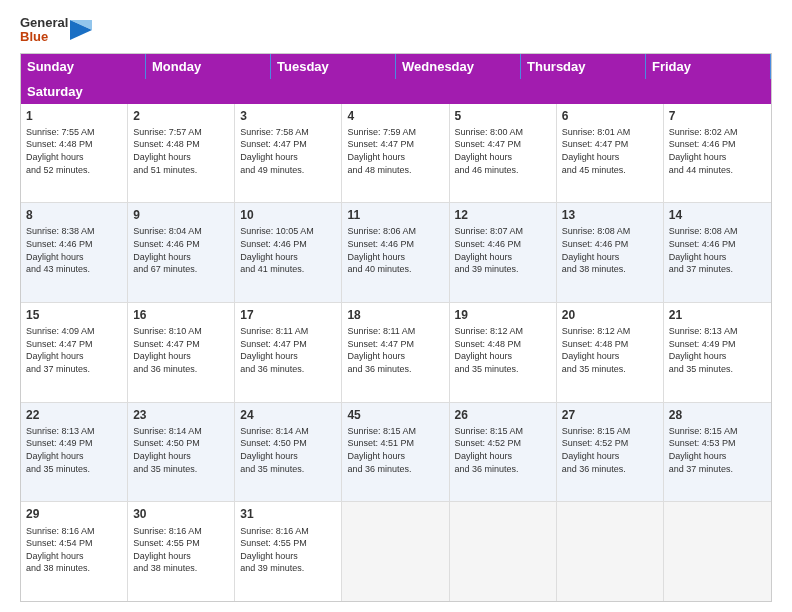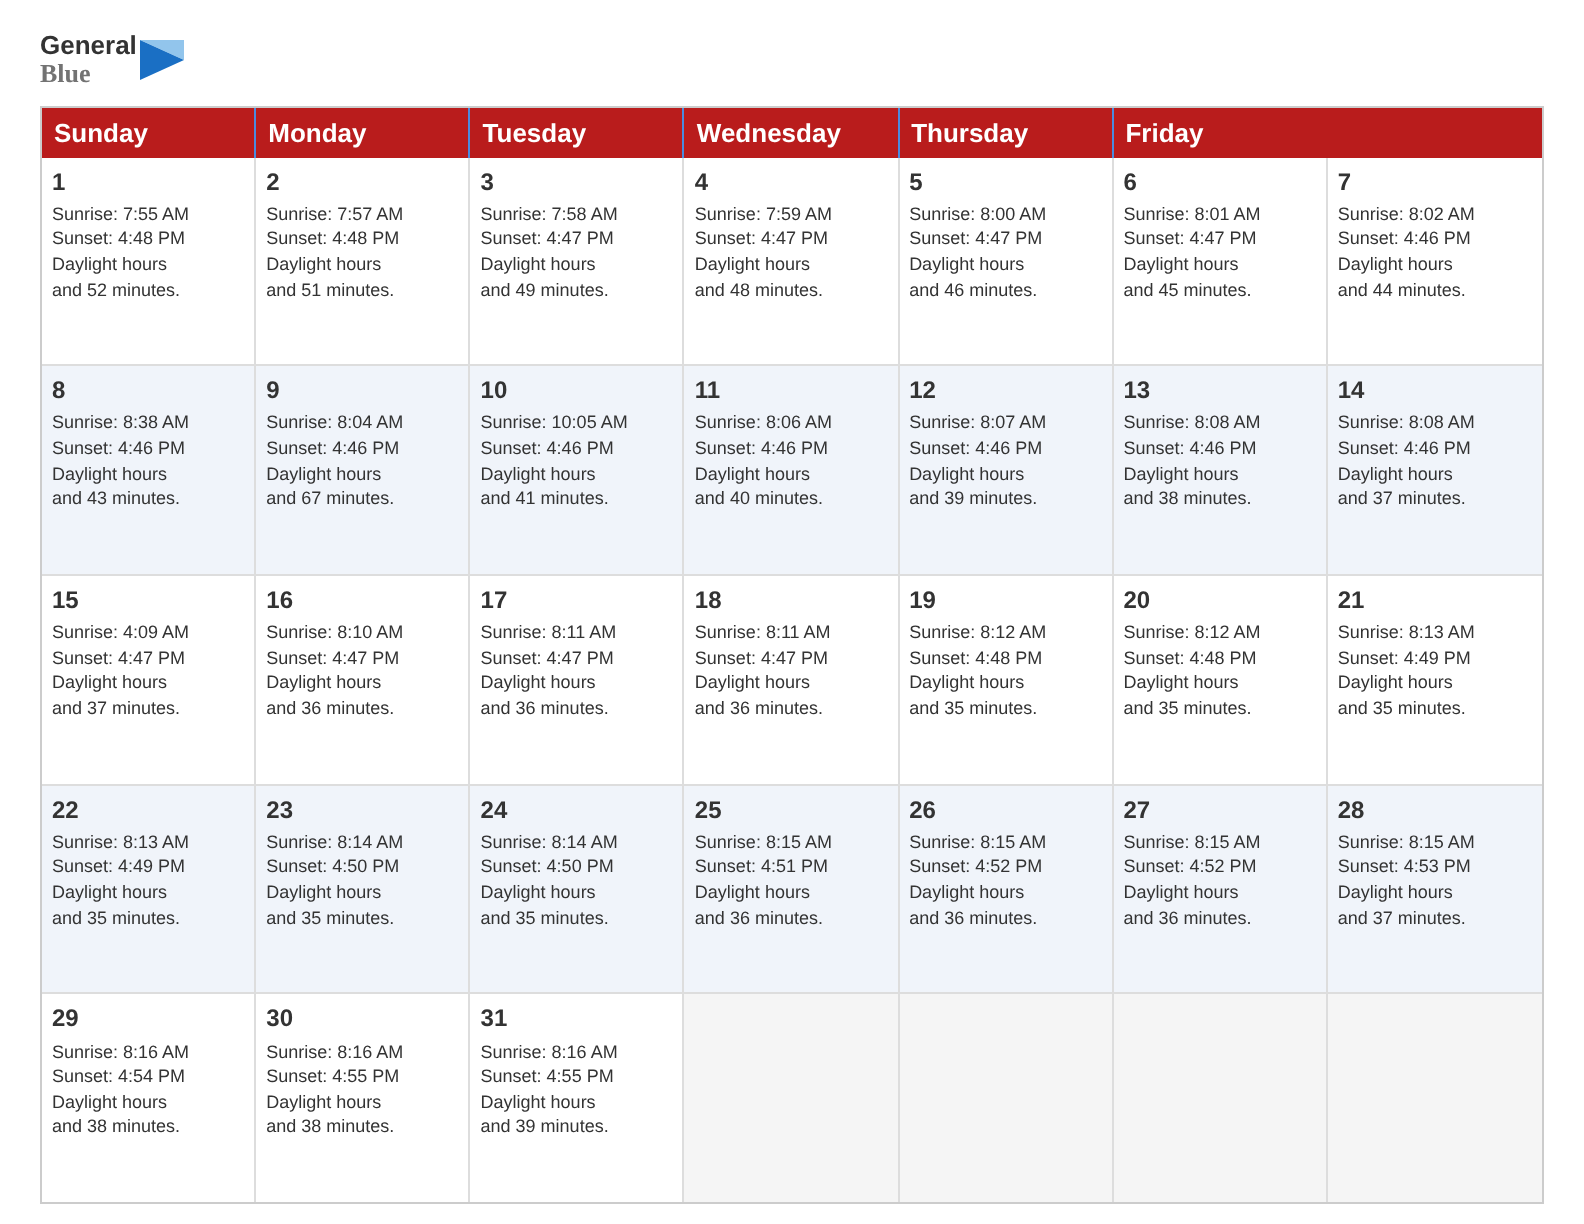--- a/index.html
+++ b/index.html
@@ -42,22 +42,22 @@
       color: #555;
     }
     .calendar {
       flex: 1;
       display: flex;
       flex-direction: column;
       border: 1px solid #ccc;
     }
     .cal-header {
       display: grid;
-      grid-template-columns: repeat(7, 1fr);
-      background: #b91c1c;
+      grid-template-columns: repeat(6, 1fr);
+      background: #a21caf;
     }
     .cal-header-cell {
       color: #fff;
       font-size: 13px;
       font-weight: bold;
       padding: 5px 6px;
       text-align: left;
       border-right: 1px solid #4a8be0;
     }
     .cal-header-cell:last-child { border-right: none; }
@@ -99,21 +99,21 @@
   </style>
 </head>
 <body>
 
 <div class="page">
   <div class="header">
     <div class="logo">
 <div style="display:flex;align-items:flex-start;">
   <div style="display:flex;flex-direction:column;line-height:1.1;">
     <span style="font-size:13px;font-weight:bold;color:#333;">General</span>
-    <span style="font-size:13px;font-weight:bold;color:#737373;font-family:Liberation Serif, serif;">Blue</span>
+    <span style="font-size:13px;font-weight:bold;color:#c2410c;">Blue</span>
   </div>
   <svg width="22" height="28" viewBox="0 0 22 28" style="margin-left:2px;">
     <polygon points="0,4 22,14 0,24" fill="#1a6fc4"></polygon>
     <polygon points="0,4 22,4 22,14" fill="#4a9fe0" opacity="0.6"></polygon>
   </svg>
 </div>
 </div>
     <div class="title-block">
       <div class="main-title"></div>
       <div class="subtitle"></div>
@@ -121,20 +121,21 @@
   </div>
 
   <div class="calendar">
     <div class="cal-header">
     <div class="cal-header-cell">Sunday</div>
         <div class="cal-header-cell">Monday</div>
         <div class="cal-header-cell">Tuesday</div>
         <div class="cal-header-cell">Wednesday</div>
         <div class="cal-header-cell">Thursday</div>
         <div class="cal-header-cell">Friday</div>
+        <div class="cal-header-cell">Saturday</div>
       </div>
     <div class="cal-body">
     <div class="cal-row">
           <div class="cal-cell">
             <span class="day-num">1</span>
             <div class="cell-info"><span>Sunrise: 7:55 AM</span><br><span>Sunset: 4:48 PM</span><br><span>Daylight hours</span><br><span>and 52 minutes.</span></div>
           </div>
           <div class="cal-cell">
             <span class="day-num">2</span>
             <div class="cell-info"><span>Sunrise: 7:57 AM</span><br><span>Sunset: 4:48 PM</span><br><span>Daylight hours</span><br><span>and 51 minutes.</span></div>
@@ -227,21 +228,21 @@
           </div>
           <div class="cal-cell">
             <span class="day-num">23</span>
             <div class="cell-info"><span>Sunrise: 8:14 AM</span><br><span>Sunset: 4:50 PM</span><br><span>Daylight hours</span><br><span>and 35 minutes.</span></div>
           </div>
           <div class="cal-cell">
             <span class="day-num">24</span>
             <div class="cell-info"><span>Sunrise: 8:14 AM</span><br><span>Sunset: 4:50 PM</span><br><span>Daylight hours</span><br><span>and 35 minutes.</span></div>
           </div>
           <div class="cal-cell">
-            <span class="day-num">25</span>
+            <span class="day-num">45</span>
             <div class="cell-info"><span>Sunrise: 8:15 AM</span><br><span>Sunset: 4:51 PM</span><br><span>Daylight hours</span><br><span>and 36 minutes.</span></div>
           </div>
           <div class="cal-cell">
             <span class="day-num">26</span>
             <div class="cell-info"><span>Sunrise: 8:15 AM</span><br><span>Sunset: 4:52 PM</span><br><span>Daylight hours</span><br><span>and 36 minutes.</span></div>
           </div>
           <div class="cal-cell">
             <span class="day-num">27</span>
             <div class="cell-info"><span>Sunrise: 8:15 AM</span><br><span>Sunset: 4:52 PM</span><br><span>Daylight hours</span><br><span>and 36 minutes.</span></div>
           </div>

